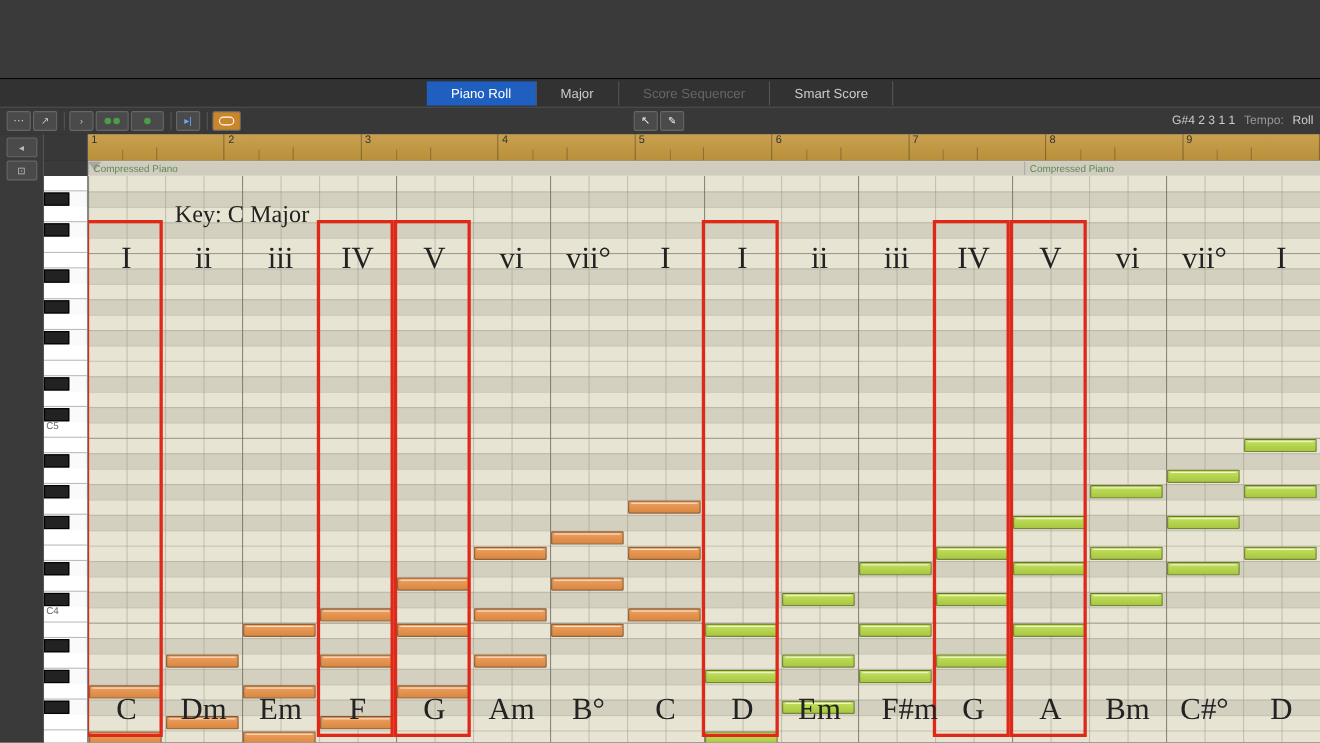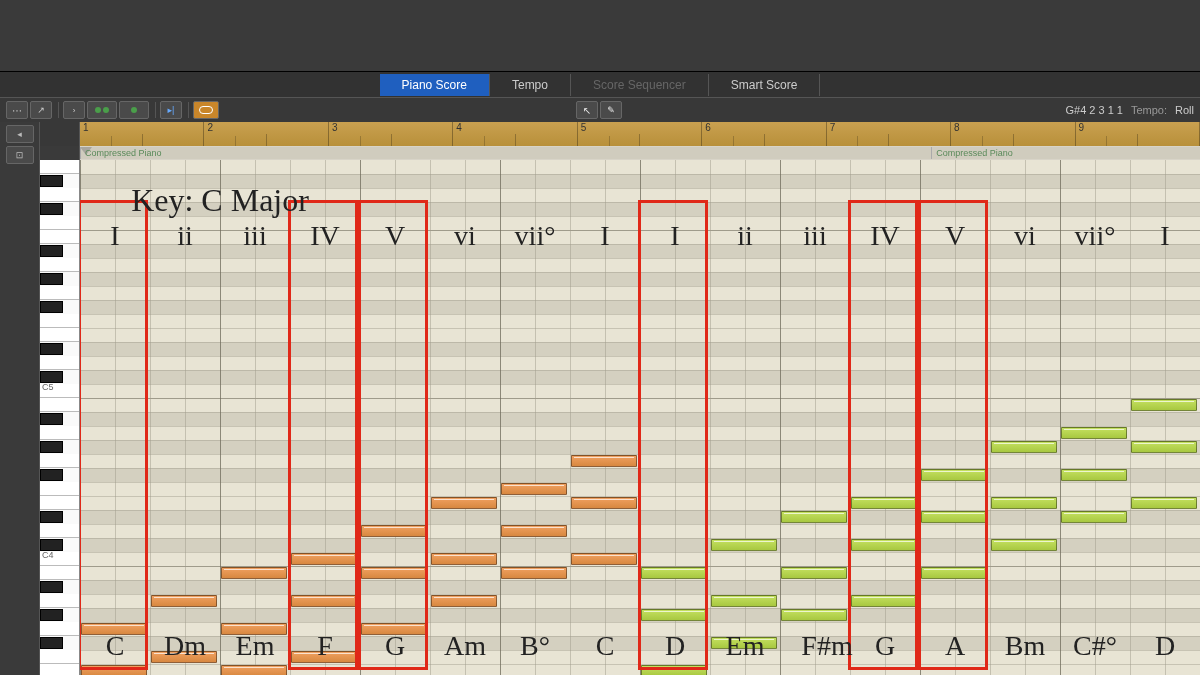--- a/index.html
+++ b/index.html
@@ -44,32 +44,32 @@
 .h-line.oct { background: rgba(120,115,100,0.65); }
 .v-line { position: absolute; top: 0; bottom: 0; width: 1px; background: rgba(160,155,140,0.5); }
 .v-line.bar { background: rgba(110,105,90,0.75); }
 .sharp-row { position: absolute; left: 0; right: 0; background: rgba(180,175,160,0.38); }
 .note { position: absolute; height: 12px; border: 1px solid rgba(0,0,0,0.4); border-radius: 1px; }
 .note.orange { background: linear-gradient(#f0a060,#d88840); }
 .note.green { background: linear-gradient(#c4e060,#a8c840); }
 .note::after { content: ""; position: absolute; top: 1px; left: 2px; right: 2px; height: 1px; background: rgba(255,255,255,0.7); }
 .highlight-box { position: absolute; border: 3px solid #e02818; z-index: 50; pointer-events: none; }
 .overlay-text { position: absolute; font-family: Georgia, serif; color: #222; z-index: 60; pointer-events: none; text-align: center; }
-.key-label { font-size: 32px; font-weight: 500; }
+.key-label { font-size: 22px; font-weight: 500; }
 .roman { font-size: 28px; }
 .chord { font-size: 28px; }
 </style>
 </head>
 <body>
 
 <div class="top-dark"></div>
 
 <div class="tab-bar">
-  <div class="tab active">Piano Score</div>
-  <div class="tab">Tempo</div>
+  <div class="tab active">Piano Roll</div>
+  <div class="tab">Major</div>
   <div class="tab disabled">Score Sequencer</div>
   <div class="tab">Smart Score</div>
 </div>
 
 <div class="toolbar">
   <div class="tool-btn">
       <span style="color:#ccc">⋯</span>
     </div>
   <div class="tool-btn">
       <span style="color:#ccc;font-size:9px">↗</span>

